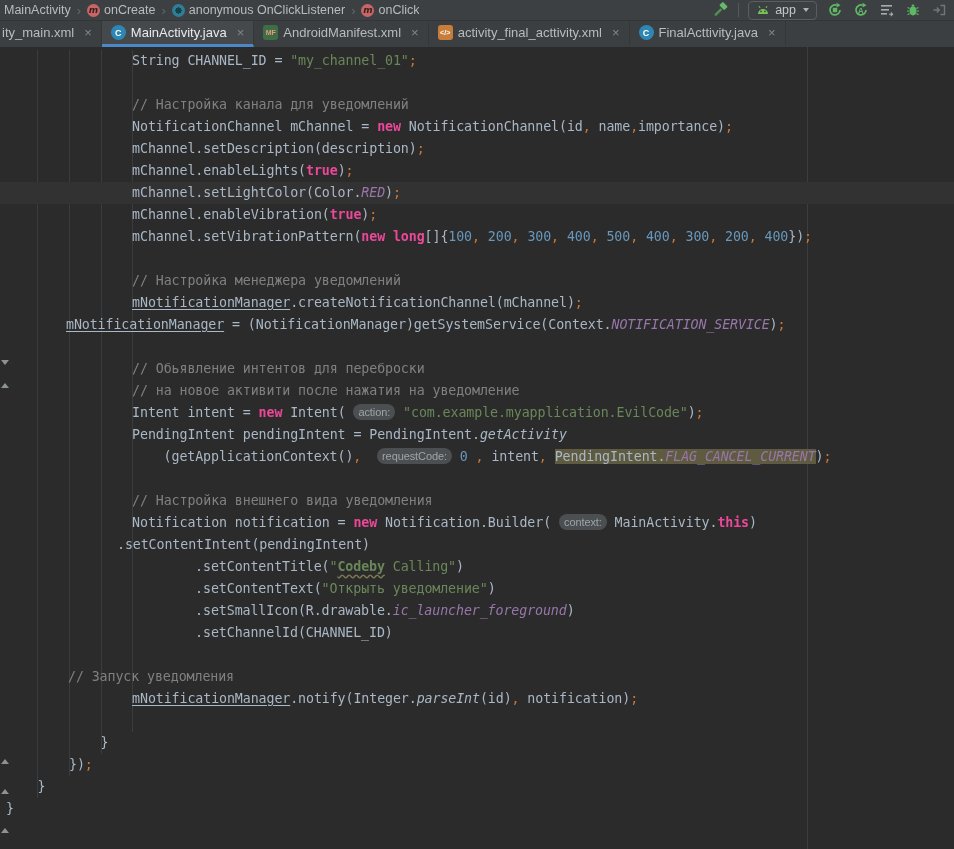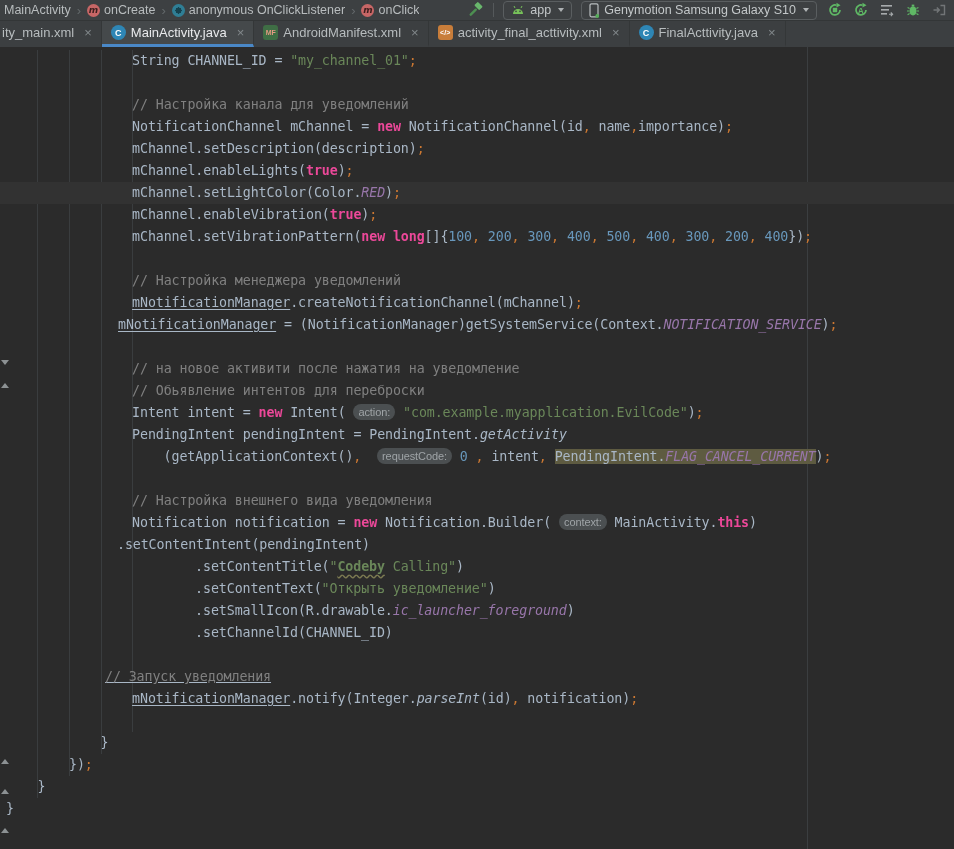--- a/index.html
+++ b/index.html
@@ -103,28 +103,20 @@
         <svg width="14" height="10" viewBox="0 0 14 10">
           <path d="M2 9 a5 5 0 0 1 10 0 Z" fill="#77c159"></path>
           <line x1="4" y1="3" x2="3" y2="1" stroke="#77c159" stroke-width="1"></line>
           <line x1="10" y1="3" x2="11" y2="1" stroke="#77c159" stroke-width="1"></line>
           <circle cx="5" cy="6.4" r="0.8" fill="#3d4042"></circle>
           <circle cx="9" cy="6.4" r="0.8" fill="#3d4042"></circle>
         </svg>
         <span>app</span>
         <span class="chev"></span>
       </span>
-      <span class="tchip">
-        <svg width="10" height="15" viewBox="0 0 10 15">
-          <rect x="1" y="0.8" width="8" height="13" rx="1.5" fill="none" stroke="#b9bec0" stroke-width="1.2"></rect>
-          <circle cx="8.3" cy="13" r="1.9" fill="#57ad5a"></circle>
-        </svg>
-        <span>Genymotion Samsung Galaxy S10</span>
-        <span class="chev"></span>
-      </span>
       <span id="actions" style="display:inline-flex;align-items:center;gap:8px;">
           <span class="act">
             <svg width="16" height="16" viewBox="0 0 16 16">
               <path d="M13 8 A5 5 0 1 1 9.5 3.2" fill="none" stroke="#5fb865" stroke-width="1.7"></path>
               <path d="M9.5 0.8 L13.5 3.2 L9.5 5.6 Z" fill="#5fb865"></path>
               <rect x="5.8" y="5.8" width="4.4" height="4.4" fill="#5fb865"></rect>
             </svg>
           </span>
           <span class="act">
             <svg width="16" height="16" viewBox="0 0 16 16">
@@ -199,37 +191,37 @@
         <div class="line" style="padding-left: 132.08px;"><span class="cm">// Настройка канала для уведомлений</span></div>
         <div class="line" style="padding-left: 132.08px;"><span class="pl">NotificationChannel mChannel = </span><span class="kw">new</span><span class="pl"> NotificationChannel(id</span><span class="pun">,</span><span class="pl"> name</span><span class="pun">,</span><span class="pl">importance)</span><span class="pun">;</span></div>
         <div class="line" style="padding-left: 132.08px;"><span class="pl">mChannel.setDescription(description)</span><span class="pun">;</span></div>
         <div class="line" style="padding-left: 132.08px;"><span class="pl">mChannel.enableLights(</span><span class="kw">true</span><span class="pl">)</span><span class="pun">;</span></div>
         <div class="line cur" style="padding-left: 132.08px;"><span class="pl">mChannel.setLightColor(Color.</span><span class="cst">RED</span><span class="pl">)</span><span class="pun">;</span></div>
         <div class="line" style="padding-left: 132.08px;"><span class="pl">mChannel.enableVibration(</span><span class="kw">true</span><span class="pl">)</span><span class="pun">;</span></div>
         <div class="line" style="padding-left: 132.08px;"><span class="pl">mChannel.setVibrationPattern(</span><span class="kw">new</span><span class="pl"> </span><span class="kw">long</span><span class="pl">[]{</span><span class="num">100</span><span class="pun">, </span><span class="num">200</span><span class="pun">, </span><span class="num">300</span><span class="pun">, </span><span class="num">400</span><span class="pun">, </span><span class="num">500</span><span class="pun">, </span><span class="num">400</span><span class="pun">, </span><span class="num">300</span><span class="pun">, </span><span class="num">200</span><span class="pun">, </span><span class="num">400</span><span class="pl">})</span><span class="pun">;</span></div>
         <div class="line" style="padding-left: 6px;"></div>
         <div class="line" style="padding-left: 132.08px;"><span class="cm">// Настройка менеджера уведомлений</span></div>
         <div class="line" style="padding-left: 132.08px;"><span class="fld">mNotificationManager</span><span class="pl">.createNotificationChannel(mChannel)</span><span class="pun">;</span></div>
-        <div class="line" style="padding-left: 118px;"><span class="fld">mNotificationManager</span><span class="pl"> = (NotificationManager)getSystemService(Context.</span><span class="cst">NOTIFICATION_SERVICE</span><span class="pl">)</span><span class="pun">;</span></div>
-        <div class="line" style="padding-left: 6px;"></div>
+        <div class="line" style="padding-left: 66px;"><span class="fld">mNotificationManager</span><span class="pl"> = (NotificationManager)getSystemService(Context.</span><span class="cst">NOTIFICATION_SERVICE</span><span class="pl">)</span><span class="pun">;</span></div>
+        <div class="line" style="padding-left: 6px;"></div>
+        <div class="line" style="padding-left: 132.08px;"><span class="cm">// Обьявление интентов для переброски</span></div>
         <div class="line" style="padding-left: 132.08px;"><span class="cm">// на новое активити после нажатия на уведомление</span></div>
-        <div class="line" style="padding-left: 132.08px;"><span class="cm">// Обьявление интентов для переброски</span></div>
         <div class="line" style="padding-left: 132.08px;"><span class="pl">Intent intent = </span><span class="kw">new</span><span class="pl"> Intent( </span><span class="chip">action:</span><span class="pl"> </span><span class="str">"com.example.myapplication.EvilCode"</span><span class="pl">)</span><span class="pun">;</span></div>
         <div class="line" style="padding-left: 132.08px;"><span class="pl">PendingIntent pendingIntent = PendingIntent.</span><span class="itm">getActivity</span></div>
         <div class="line" style="padding-left: 163.6px;"><span class="pl">(getApplicationContext()</span><span class="pun">,</span><span class="pl">  </span><span class="chip">requestCode:</span><span class="pl"> </span><span class="num">0</span><span class="pl"> </span><span class="pun">,</span><span class="pl"> intent</span><span class="pun">,</span><span class="pl"> </span><span class="pl hl">PendingIntent.</span><span class="cst hl">FLAG_CANCEL_CURRENT</span><span class="pl">)</span><span class="pun">;</span></div>
         <div class="line" style="padding-left: 6px;"></div>
         <div class="line" style="padding-left: 132.08px;"><span class="cm">// Настройка внешнего вида уведомления</span></div>
         <div class="line" style="padding-left: 132.08px;"><span class="pl">Notification notification = </span><span class="kw">new</span><span class="pl"> Notification.Builder( </span><span class="chip">context:</span><span class="pl"> MainActivity.</span><span class="kw">this</span><span class="pl">)</span></div>
         <div class="line" style="padding-left: 117px;"><span class="pl">.setContentIntent(pendingIntent)</span></div>
         <div class="line" style="padding-left: 195.12px;"><span class="pl">.setContentTitle(</span><span class="str">"</span><span class="str w">Codeby</span><span class="str"> Calling"</span><span class="pl">)</span></div>
         <div class="line" style="padding-left: 195.12px;"><span class="pl">.setContentText(</span><span class="str">"Открыть уведомление"</span><span class="pl">)</span></div>
         <div class="line" style="padding-left: 195.12px;"><span class="pl">.setSmallIcon(R.drawable.</span><span class="cst">ic_launcher_foreground</span><span class="pl">)</span></div>
         <div class="line" style="padding-left: 195.12px;"><span class="pl">.setChannelId(CHANNEL_ID)</span></div>
         <div class="line" style="padding-left: 6px;"></div>
-        <div class="line" style="padding-left: 105px; text-decoration: underline;"><span class="cm">// Запуск уведомления</span></div>
+        <div class="line" style="padding-left: 68px;"><span class="cm">// Запуск уведомления</span></div>
         <div class="line" style="padding-left: 132.08px;"><span class="fld">mNotificationManager</span><span class="pl">.notify(Integer.</span><span class="itm">parseInt</span><span class="pl">(id)</span><span class="pun">,</span><span class="pl"> notification)</span><span class="pun">;</span></div>
         <div class="line" style="padding-left: 6px;"></div>
         <div class="line" style="padding-left: 100.56px;"><span class="pl">}</span></div>
         <div class="line" style="padding-left: 69.04px;"><span class="pl">})</span><span class="pun">;</span></div>
         <div class="line" style="padding-left: 37.52px;"><span class="pl">}</span></div>
         <div class="line" style="padding-left: 6px;"><span class="pl">}</span></div>
       </div>
     <div id="folds">
         <div class="fold down" style="top: 313px;"></div>
         <div class="fold up" style="top: 336px;"></div>

